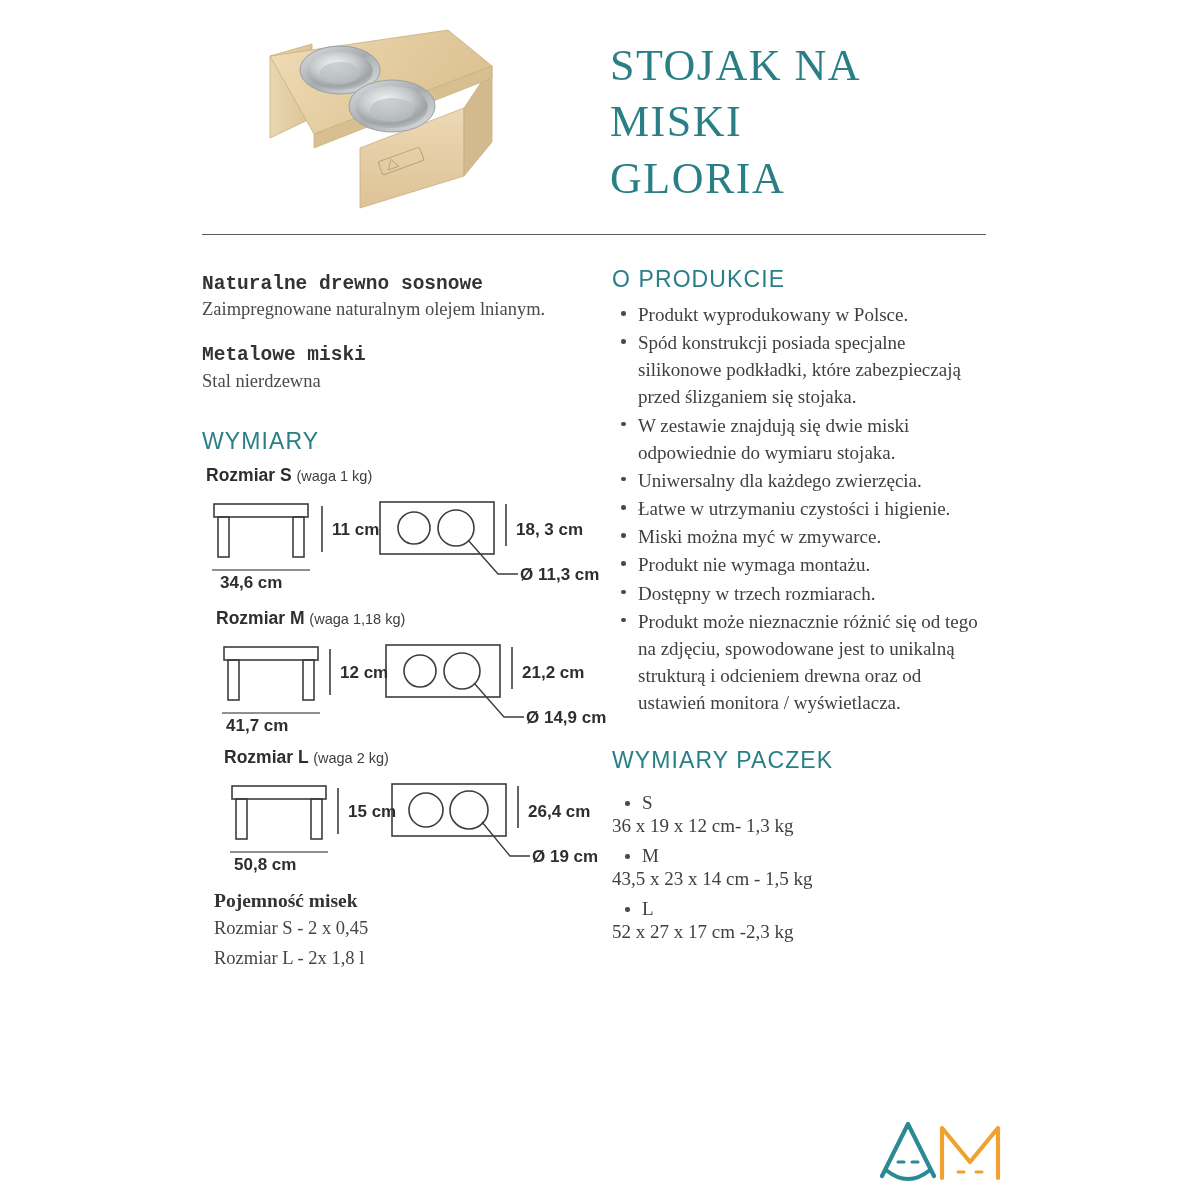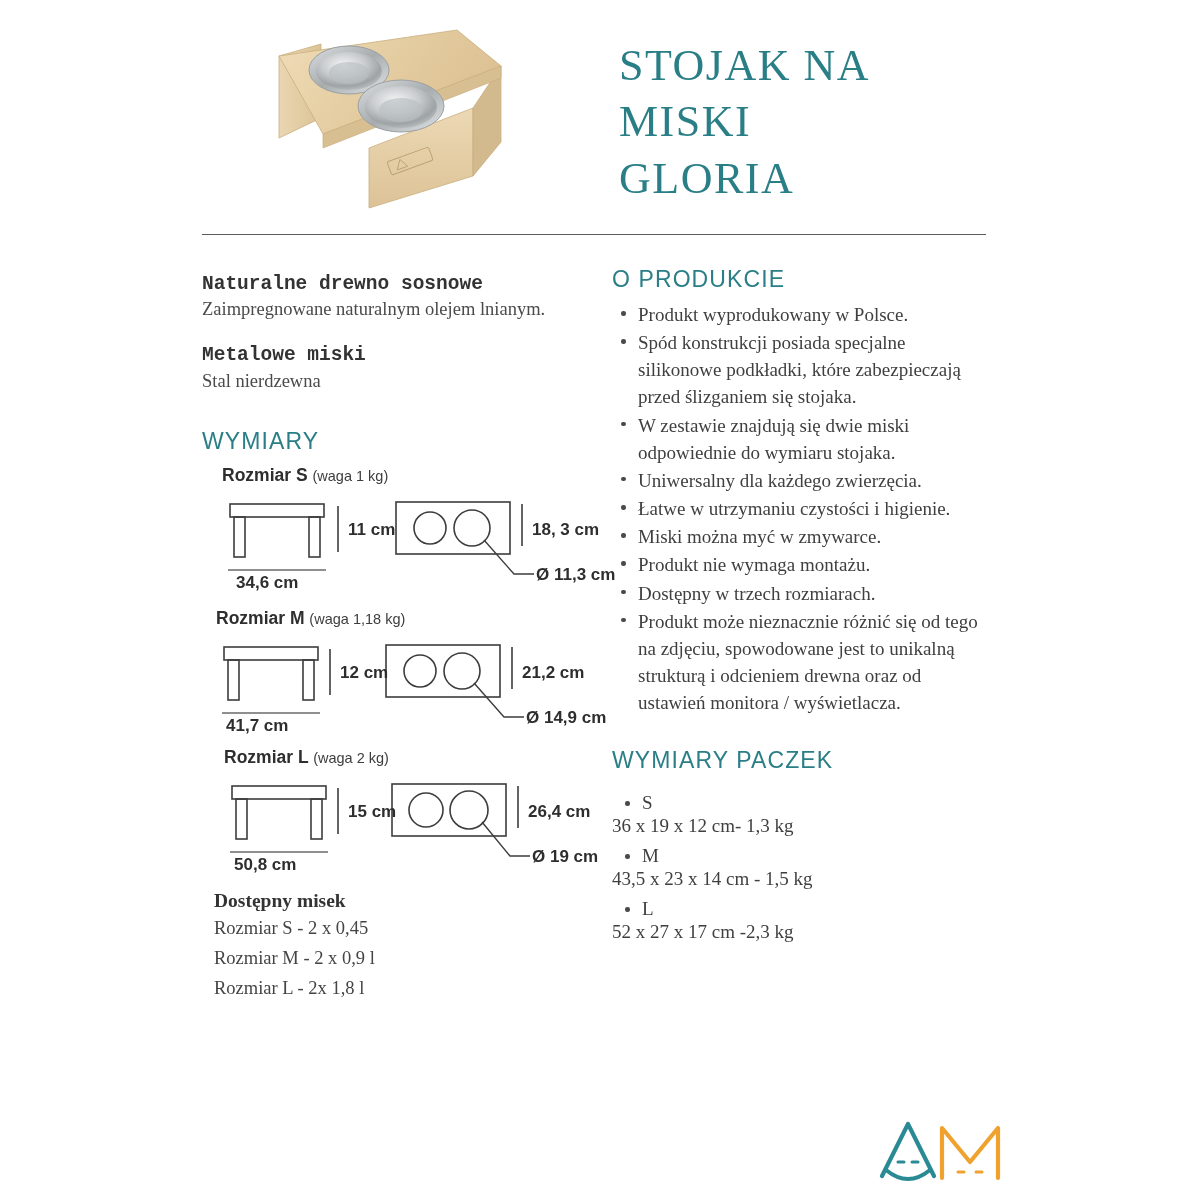--- a/index.html
+++ b/index.html
@@ -8,21 +8,21 @@
     background:#ffffff;
     font-family:"Liberation Serif", serif;
     color:#3a3a3a;
     position:relative;
     overflow:hidden;
     -webkit-font-smoothing:antialiased;
   }
   .page{position:relative;width:1200px;height:1200px;}
 
   
-  .hero{position:absolute;left:9px;top:0;width:1116px;height:230px;}
+  .hero{position:absolute;left:0;top:0;width:1116px;height:230px;}
   .photo-wrap{position:absolute;left:252px;top:22px;width:252px;height:196px;}
   .title{
     position:absolute;left:610px;top:38px;width:420px;
     font-family:"Liberation Serif", serif;
     color:#2a7f87;
     font-size:44px;
     letter-spacing:1.5px;
     line-height:1.28;
     font-weight:400;
   }
@@ -180,21 +180,21 @@
 
     <p class="mat-strong">Naturalne drewno sosnowe</p>
     <p class="mat-sub">Zaimpregnowane naturalnym olejem lnianym.</p>
     <div class="mat-gap"></div>
     <p class="mat-strong">Metalowe miski</p>
     <p class="mat-sub">Stal nierdzewna</p>
 
     <div style="height:34px;"></div>
     <div class="sec-head">WYMIARY</div>
 
-    <div class="size-block" style="margin-left:20px;margin-top:10px;">
+    <div class="size-block" style="margin-left:4px;margin-top:10px;">
       <p class="size-title">
         <span>Rozmiar S</span>
         <span class="waga">(waga 1 kg)</span>
       </p>
       <div class="diag">
         <svg width="382" height="104" viewBox="0 0 382 104">
           <g fill="none" stroke="#3d3d3d" stroke-width="1.6">
             <rect x="8" y="14" width="94" height="13"></rect>
             <rect x="12" y="27" width="11" height="40"></rect>
             <rect x="87" y="27" width="11" height="40"></rect>
@@ -268,23 +268,22 @@
           <polyline points="258,50 286,84 306,84" fill="none" stroke="#3d3d3d" stroke-width="1.4"></polyline>
           <text x="10" y="98" font-family="Liberation Sans, sans-serif" font-size="17" font-weight="bold" fill="#2e2e2e">50,8 cm</text>
           <text x="124" y="45" font-family="Liberation Sans, sans-serif" font-size="17" font-weight="bold" fill="#2e2e2e">15 cm</text>
           <text x="304" y="45" font-family="Liberation Sans, sans-serif" font-size="17" font-weight="bold" fill="#2e2e2e">26,4 cm</text>
           <text x="308" y="90" font-family="Liberation Sans, sans-serif" font-size="17" font-weight="bold" fill="#2e2e2e">Ø 19 cm</text>
         </svg>
       </div>
     </div>
 
     <div style="margin-left:12px;margin-top:14px;">
-      <p class="cap-title">Dostępny misek</p>
+      <p class="cap-title">Pojemność misek</p>
       <p class="cap-line">Rozmiar S - 2 x 0,45</p>
-      <p class="cap-line">Rozmiar M - 2 x 0,9 l</p>
       <p class="cap-line">Rozmiar L - 2x 1,8 l</p>
     </div>
   </div>
 
   <div class="col-right">
 
     <div class="sec-head">O PRODUKCIE</div>
 
     <ul class="blist">
       <li>Produkt wyprodukowany w Polsce.</li>

